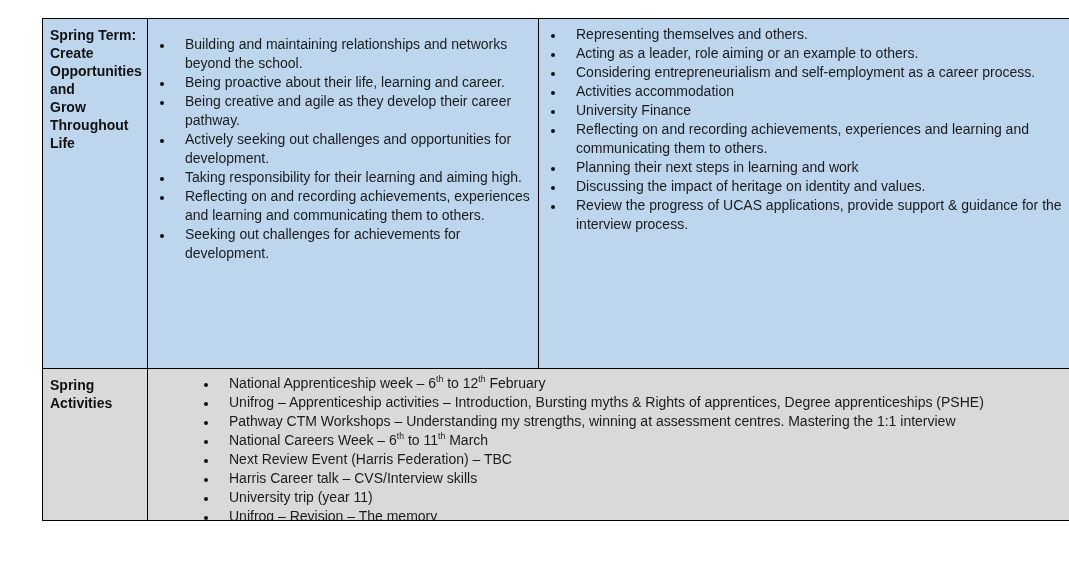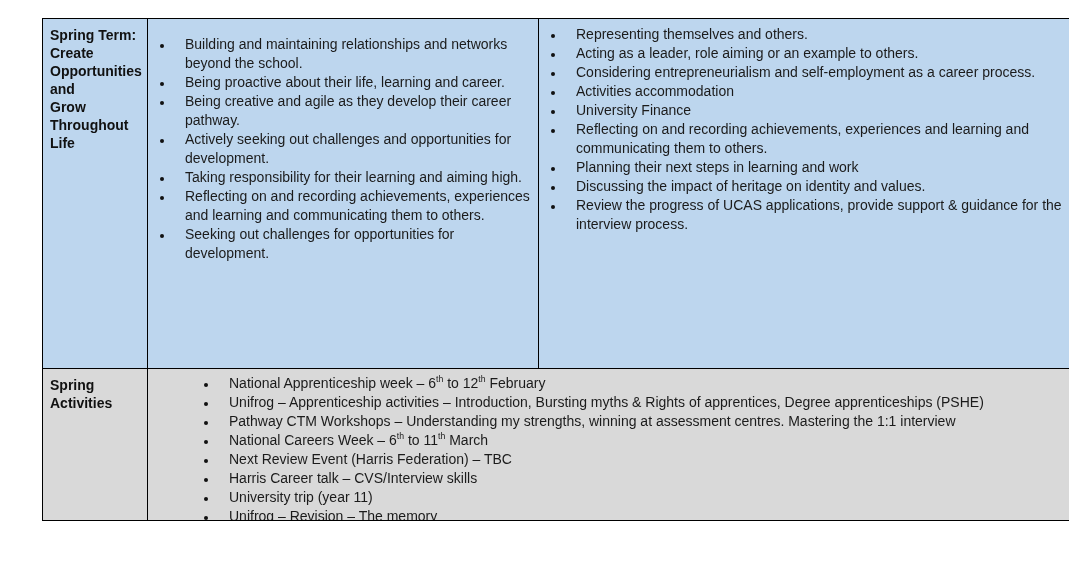--- a/index.html
+++ b/index.html
@@ -79,21 +79,21 @@
 Throughout
 Life</div>
     <div class="cell mid">
       <ul class="bullets">
           <li>Building and maintaining relationships and networks beyond the school.</li>
           <li>Being proactive about their life, learning and career.</li>
           <li>Being creative and agile as they develop their career pathway.</li>
           <li>Actively seeking out challenges and opportunities for development.</li>
           <li>Taking responsibility for their learning and aiming high.</li>
           <li>Reflecting on and recording achievements, experiences and learning and communicating them to others.</li>
-          <li>Seeking out challenges for opportunities for development.</li>
+          <li>Seeking out challenges for achievements for development.</li>
         </ul>
     </div>
     <div class="cell right">
       <ul class="bullets">
           <li>Representing themselves and others.</li>
           <li>Acting as a leader, role aiming or an example to others.</li>
           <li>Considering entrepreneurialism and self-employment as a career process.</li>
           <li>Activities accommodation</li>
           <li>University Finance</li>
           <li>Reflecting on and recording achievements, experiences and learning and communicating them to others.</li>

